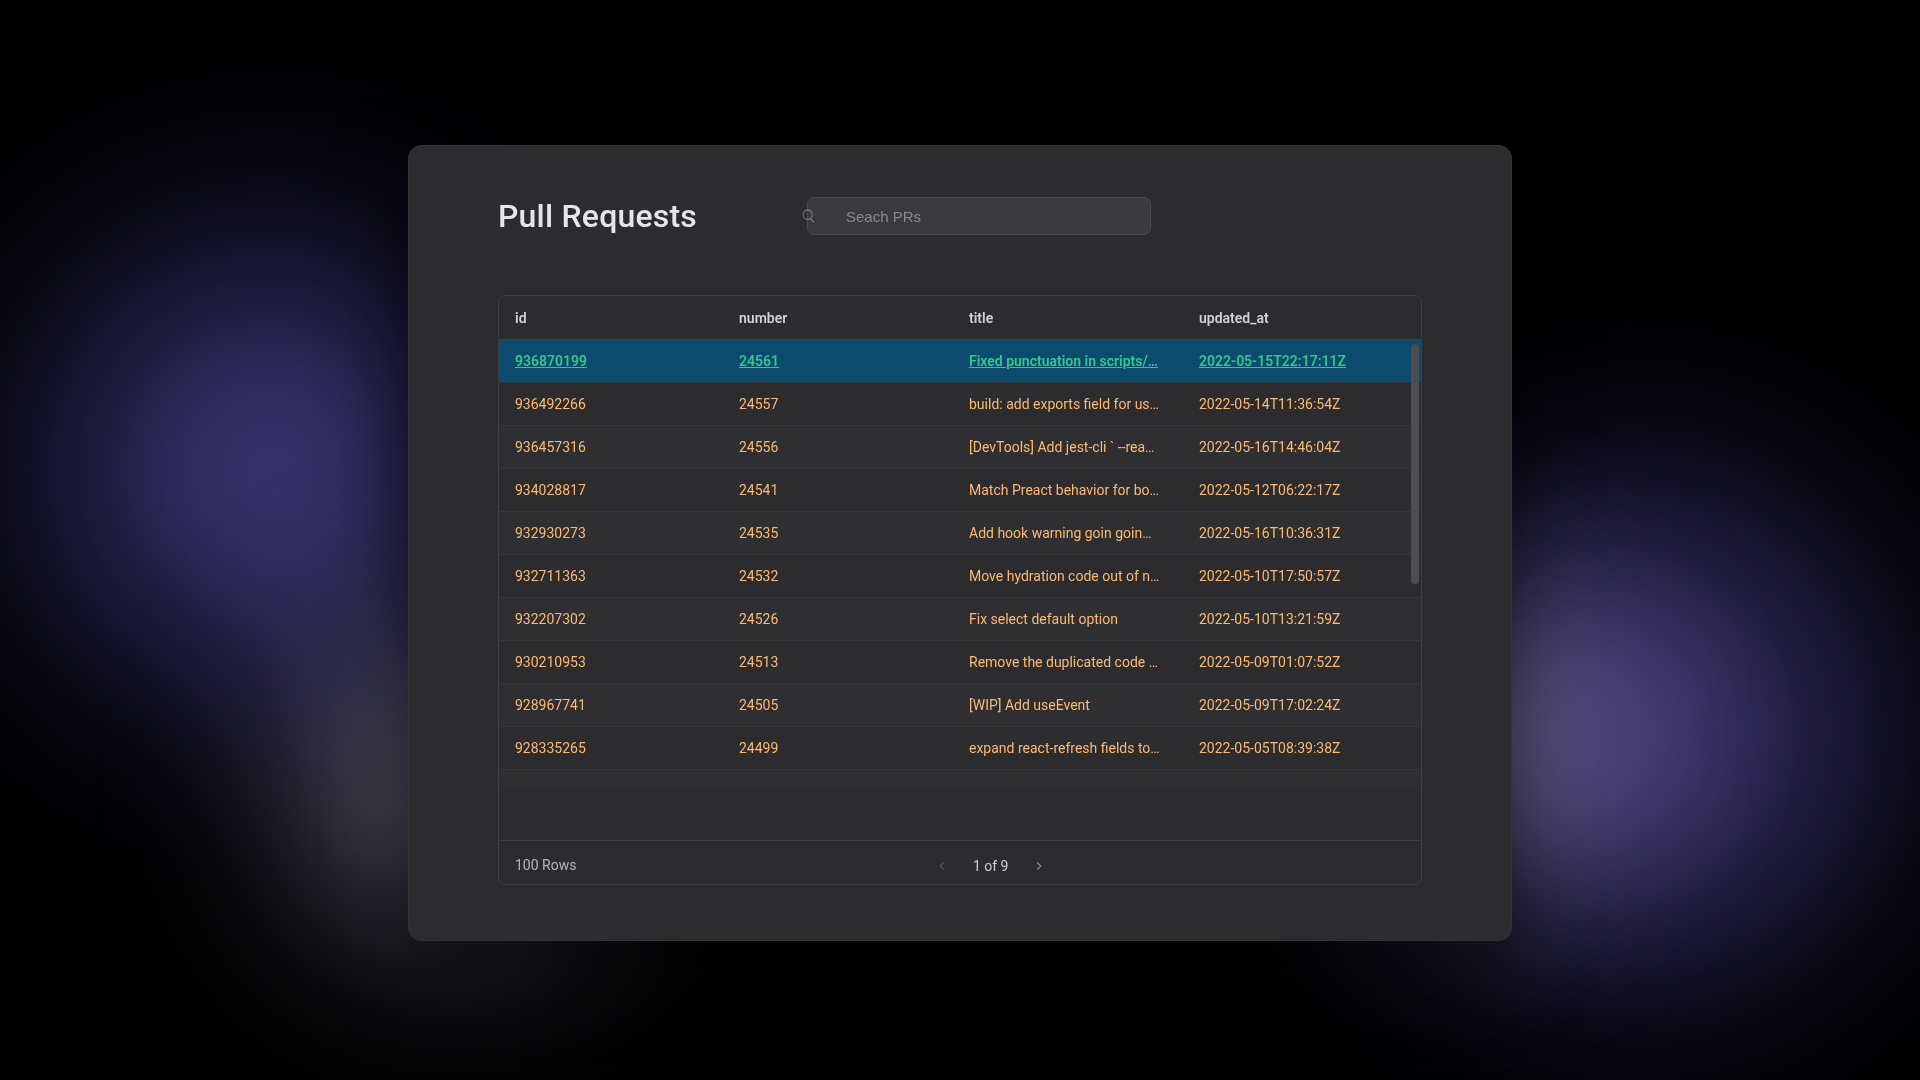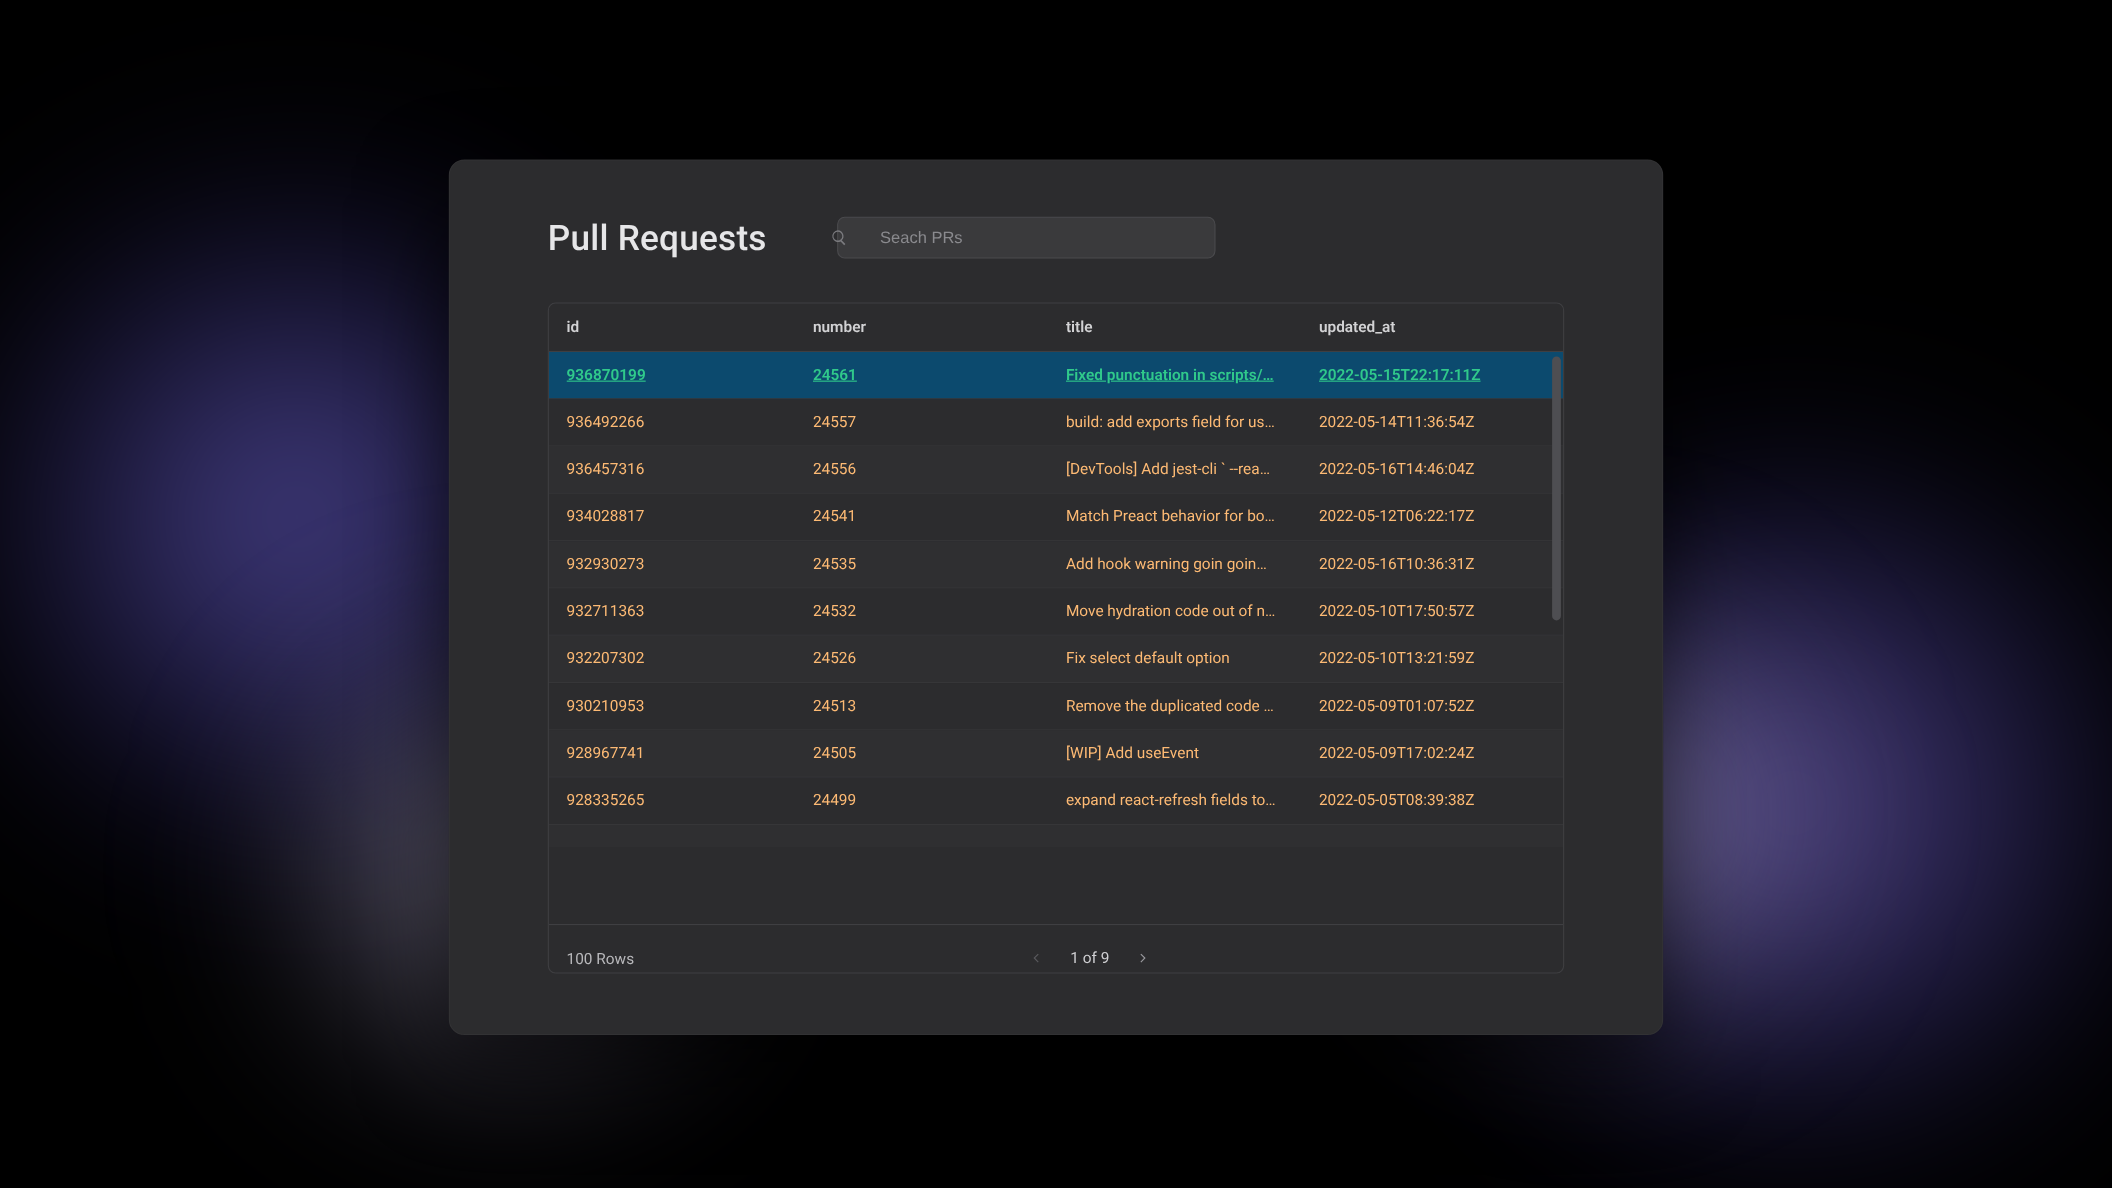--- a/index.html
+++ b/index.html
@@ -44,21 +44,21 @@
     background: #2c2c2e;
     border-radius: 14px;
     box-shadow: 0 30px 80px rgba(0,0,0,0.6), 0 0 0 1px rgba(255,255,255,0.03) inset;
     padding: 52px 90px 56px 90px;
     display: flex;
     flex-direction: column;
   }
   .header {
     display: flex;
     align-items: center;
-    gap: 44px;
+    gap: 90px;
     margin-bottom: 40px;
   }
   .title {
     color: #e6e6e8;
     font-size: 32px;
     font-weight: 500;
     letter-spacing: 0.2px;
   }
   .search {
     position: relative;
@@ -85,20 +85,21 @@
   }
   .search input::placeholder { color: #8a8a8e; }
   .table-wrap {
     border: 1px solid #3f3f42;
     border-radius: 7px;
     background: #2c2c2e;
     display: flex;
     flex-direction: column;
     flex: 1;
     min-height: 0;
+    margin-top: 20px;
   }
   .thead, .row {
     display: grid;
     grid-template-columns: 224px 230px 230px 1fr;
     align-items: center;
     padding: 0 16px;
   }
   .thead {
     height: 44px;
     border-bottom: 1px solid #3f3f42;
@@ -142,22 +143,22 @@
     padding-right: 16px;
   }
   .row.peek {
     height: 20px;
     border-bottom: none;
   }
   .footer {
     height: 44px;
     border-top: 1px solid #3f3f42;
     display: flex;
-    align-items: flex-end;
-    padding: 4px 16px;
+    align-items: flex-start;
+    padding: 16px 16px;
     color: #b8b8bb;
     font-size: 14px;
   }
   .footer .rowcount { flex: 0 0 auto; }
   .pager {
     flex: 1;
     display: flex;
     align-items: center;
     justify-content: center;
     gap: 22px;

